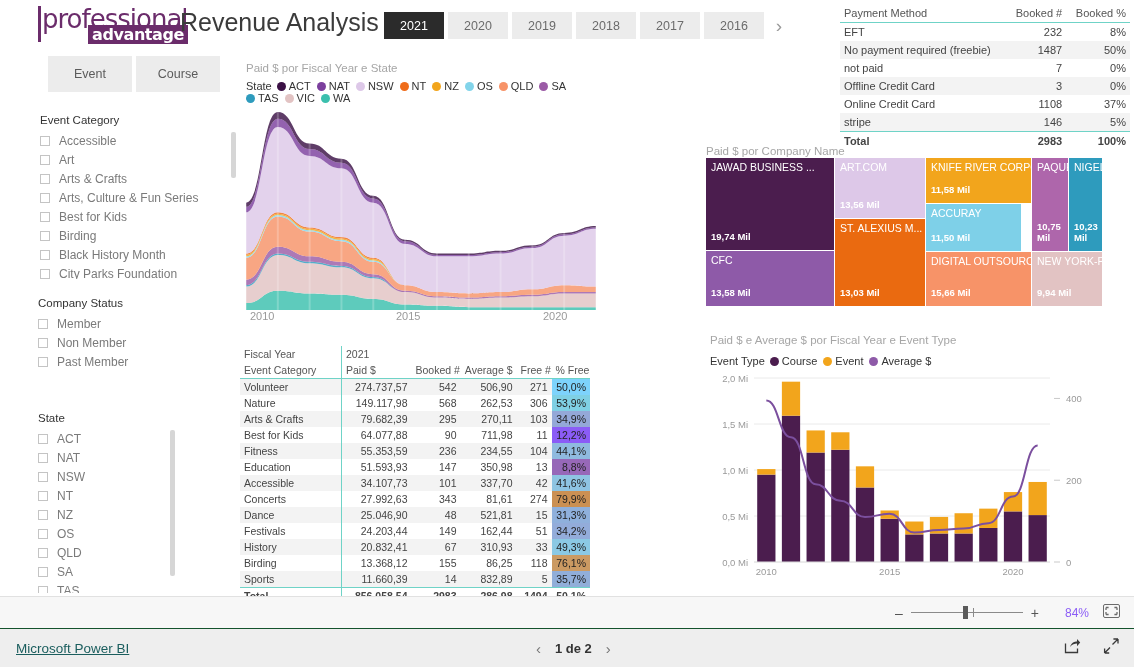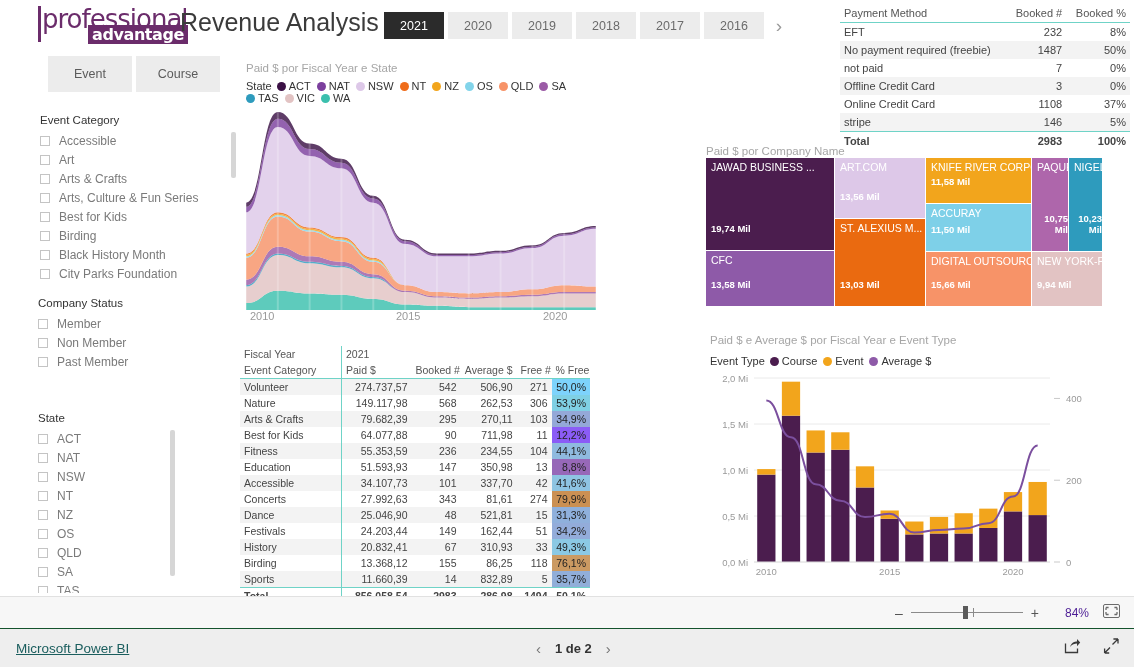--- a/index.html
+++ b/index.html
@@ -85,35 +85,35 @@
   .mx tbody td.l { text-align:left; }
   .mx tbody tr:nth-child(odd) { background:#f3f3f3; }
   .mx tfoot td { font-weight:bold; border-top:1.6px solid #6fd3c7; text-align:right; }
   .mx tfoot td.l { text-align:left; }
   .mx .sep { border-left:1.4px solid #6fd3c7; }
 
   
   .tm { position:absolute; left:706px; top:158px; width:396px; height:148px; }
   .tmc { position:absolute; overflow:hidden; color:#fff;padding-left:6px; }
   .tmc .nm { position:absolute; left:5px; top:3px; font-size:10.5px; white-space:nowrap; }
-  .tmc .vl { position:absolute; left:5px; bottom:16px; font-size:9.5px; font-weight:bold;text-align:right; }
+  .tmc .vl { position:absolute; left:5px; bottom:8px; font-size:9.5px; font-weight:bold; }
 
   
   .combo { position:absolute; left:710px; top:372px; width:392px; height:212px; }
 
   
   .statusbar {
     position:absolute; left:0; top:596px; width:1134px; height:32px;
     background:#f7f7f7; border-top:1px solid #e1e1e1; display:flex; align-items:center; justify-content:flex-end;
   }
   .zoom-minus, .zoom-plus { color:#555; font-size:14px; margin:0 8px; cursor:pointer; }
   .ztrack { width:112px; height:1px; background:#8a8a8a; position:relative; }
   .zthumb { position:absolute; top:-6px; left:52px; width:5px; height:13px; background:#5a5a5a; }
   .ztick { position:absolute; top:-4px; left:62px; width:1px; height:9px; background:#8a8a8a; }
-  .zpct { font-size:12px; color:#4c1d95; margin:0 14px 0 18px; }
+  .zpct { font-size:12px; color:#8b5cf6; margin:0 14px 0 18px; }
   .fitbtn { margin-right:14px; cursor:pointer; }
 
   .footer {
     position:absolute; left:0; top:628px; width:1134px; height:39px;
     background:#eeeeee; border-top:1px solid #14532d; display:flex; align-items:center;
   }
   .pbi-link {
     margin-left:16px; font-size:13.5px; color:#1b5e5e; text-decoration:underline; cursor:pointer;
   }
   .pager { position:absolute; left:536px; display:flex; align-items:center; gap:14px; }
@@ -535,21 +535,21 @@
         <div class="vl">13,56 Mil</div>
       </div>
       <div class="tmc" style="left: 129px; top: 61px; width: 90px; height: 87px; background: rgb(234, 106, 16);">
         <div class="nm">ST. ALEXIUS M...</div>
         <div class="vl">13,03 Mil</div>
       </div>
       <div class="tmc" style="left: 220px; top: 0px; width: 105px; height: 45px; background: rgb(242, 165, 28);">
         <div class="nm">KNIFE RIVER CORPO...</div>
         <div class="vl">11,58 Mil</div>
       </div>
-      <div class="tmc" style="left: 220px; top: 46px; width: 105px; height: 47px; background: rgb(126, 208, 232);">
+      <div class="tmc" style="left: 220px; top: 46px; width: 95px; height: 47px; background: rgb(126, 208, 232);">
         <div class="nm">ACCURAY</div>
         <div class="vl">11,50 Mil</div>
       </div>
       <div class="tmc" style="left: 220px; top: 94px; width: 105px; height: 54px; background: rgb(247, 147, 104);">
         <div class="nm">DIGITAL OUTSOURC...</div>
         <div class="vl">15,66 Mil</div>
       </div>
       <div class="tmc" style="left: 326px; top: 0px; width: 36px; height: 93px; background: rgb(174, 102, 171);">
         <div class="nm">PAQUE...</div>
         <div class="vl">10,75 Mil</div>

